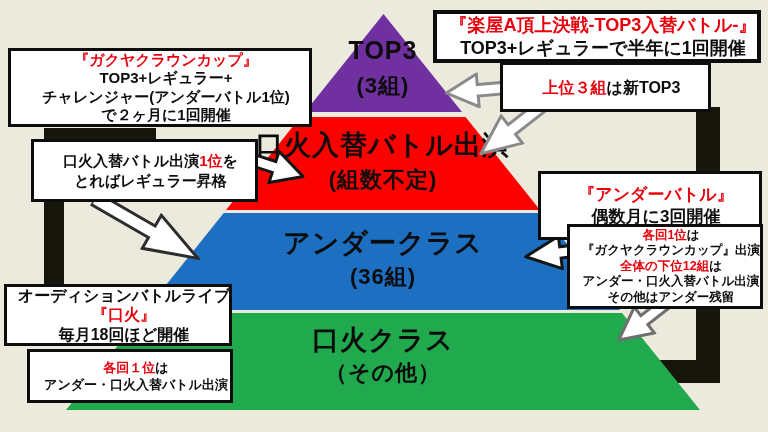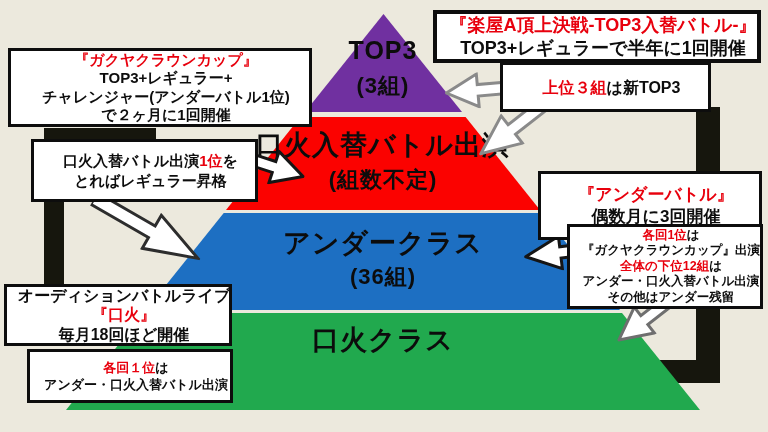--- a/index.html
+++ b/index.html
@@ -82,20 +82,21 @@
   <div class="tier" id="tier-2" style="background: rgb(29, 111, 194);"></div>
   <div class="tier" id="tier-3" style="background: rgb(33, 169, 78);"></div>
 
   <div class="tier-label tier-name" id="t0-name">TOP3</div>
   <div class="tier-label tier-count" id="t0-count">(3組)</div>
   <div class="tier-label tier-name" id="t1-name">口火入替バトル出演</div>
   <div class="tier-label tier-count" id="t1-count">(組数不定)</div>
   <div class="tier-label tier-name" id="t2-name">アンダークラス</div>
   <div class="tier-label tier-count" id="t2-count">(36組)</div>
   <div class="tier-label tier-name" id="t3-name">口火クラス</div>
+  <div class="tier-label tier-count" id="t3-count">（その他）</div>
 
   <div class="arrow" id="arrow-top3">
     <svg viewBox="0 0 110 44" preserveAspectRatio="none">
         <polygon points="110,15 50,15 50,2 2,22 50,42 50,29 110,29" fill="#fff" stroke="#8a8a8a" stroke-width="3" vector-effect="non-scaling-stroke"></polygon>
       </svg>
   </div>
   <div class="arrow" id="arrow-regular">
     <svg viewBox="0 0 110 44" preserveAspectRatio="none">
         <polygon points="110,15 50,15 50,2 2,22 50,42 50,29 110,29" fill="#fff" stroke="#8a8a8a" stroke-width="3" vector-effect="non-scaling-stroke"></polygon>
       </svg>

